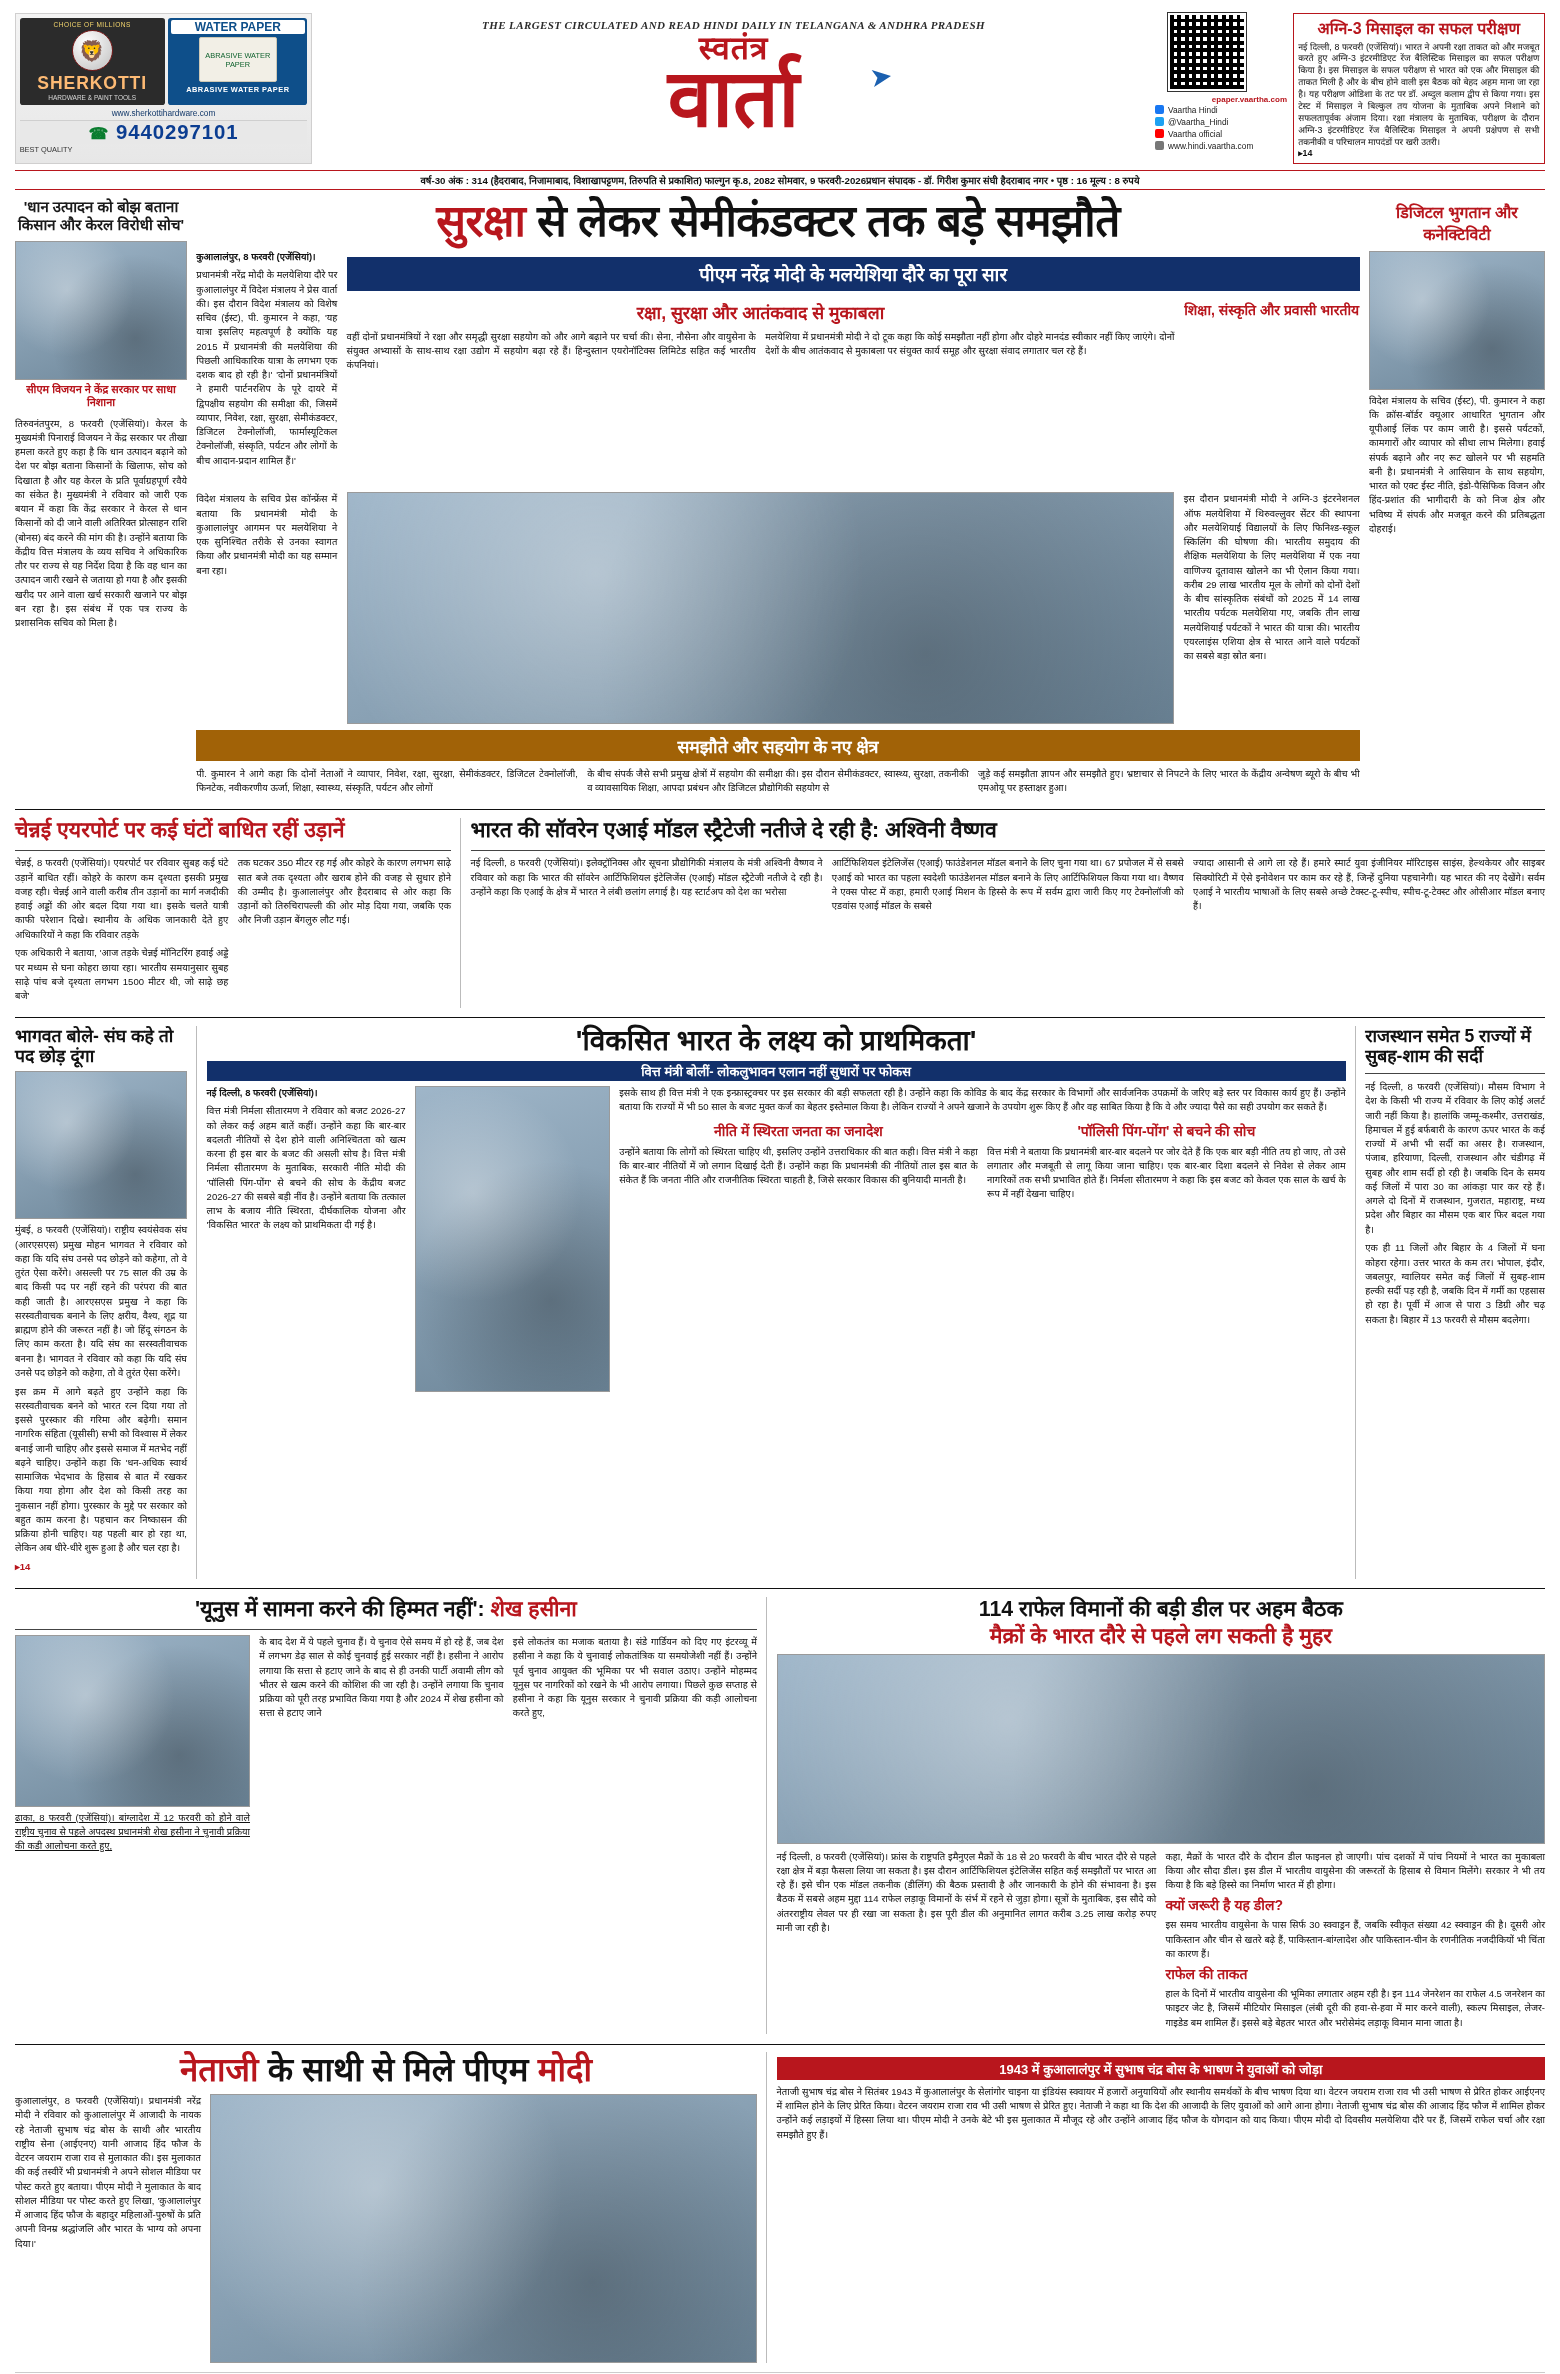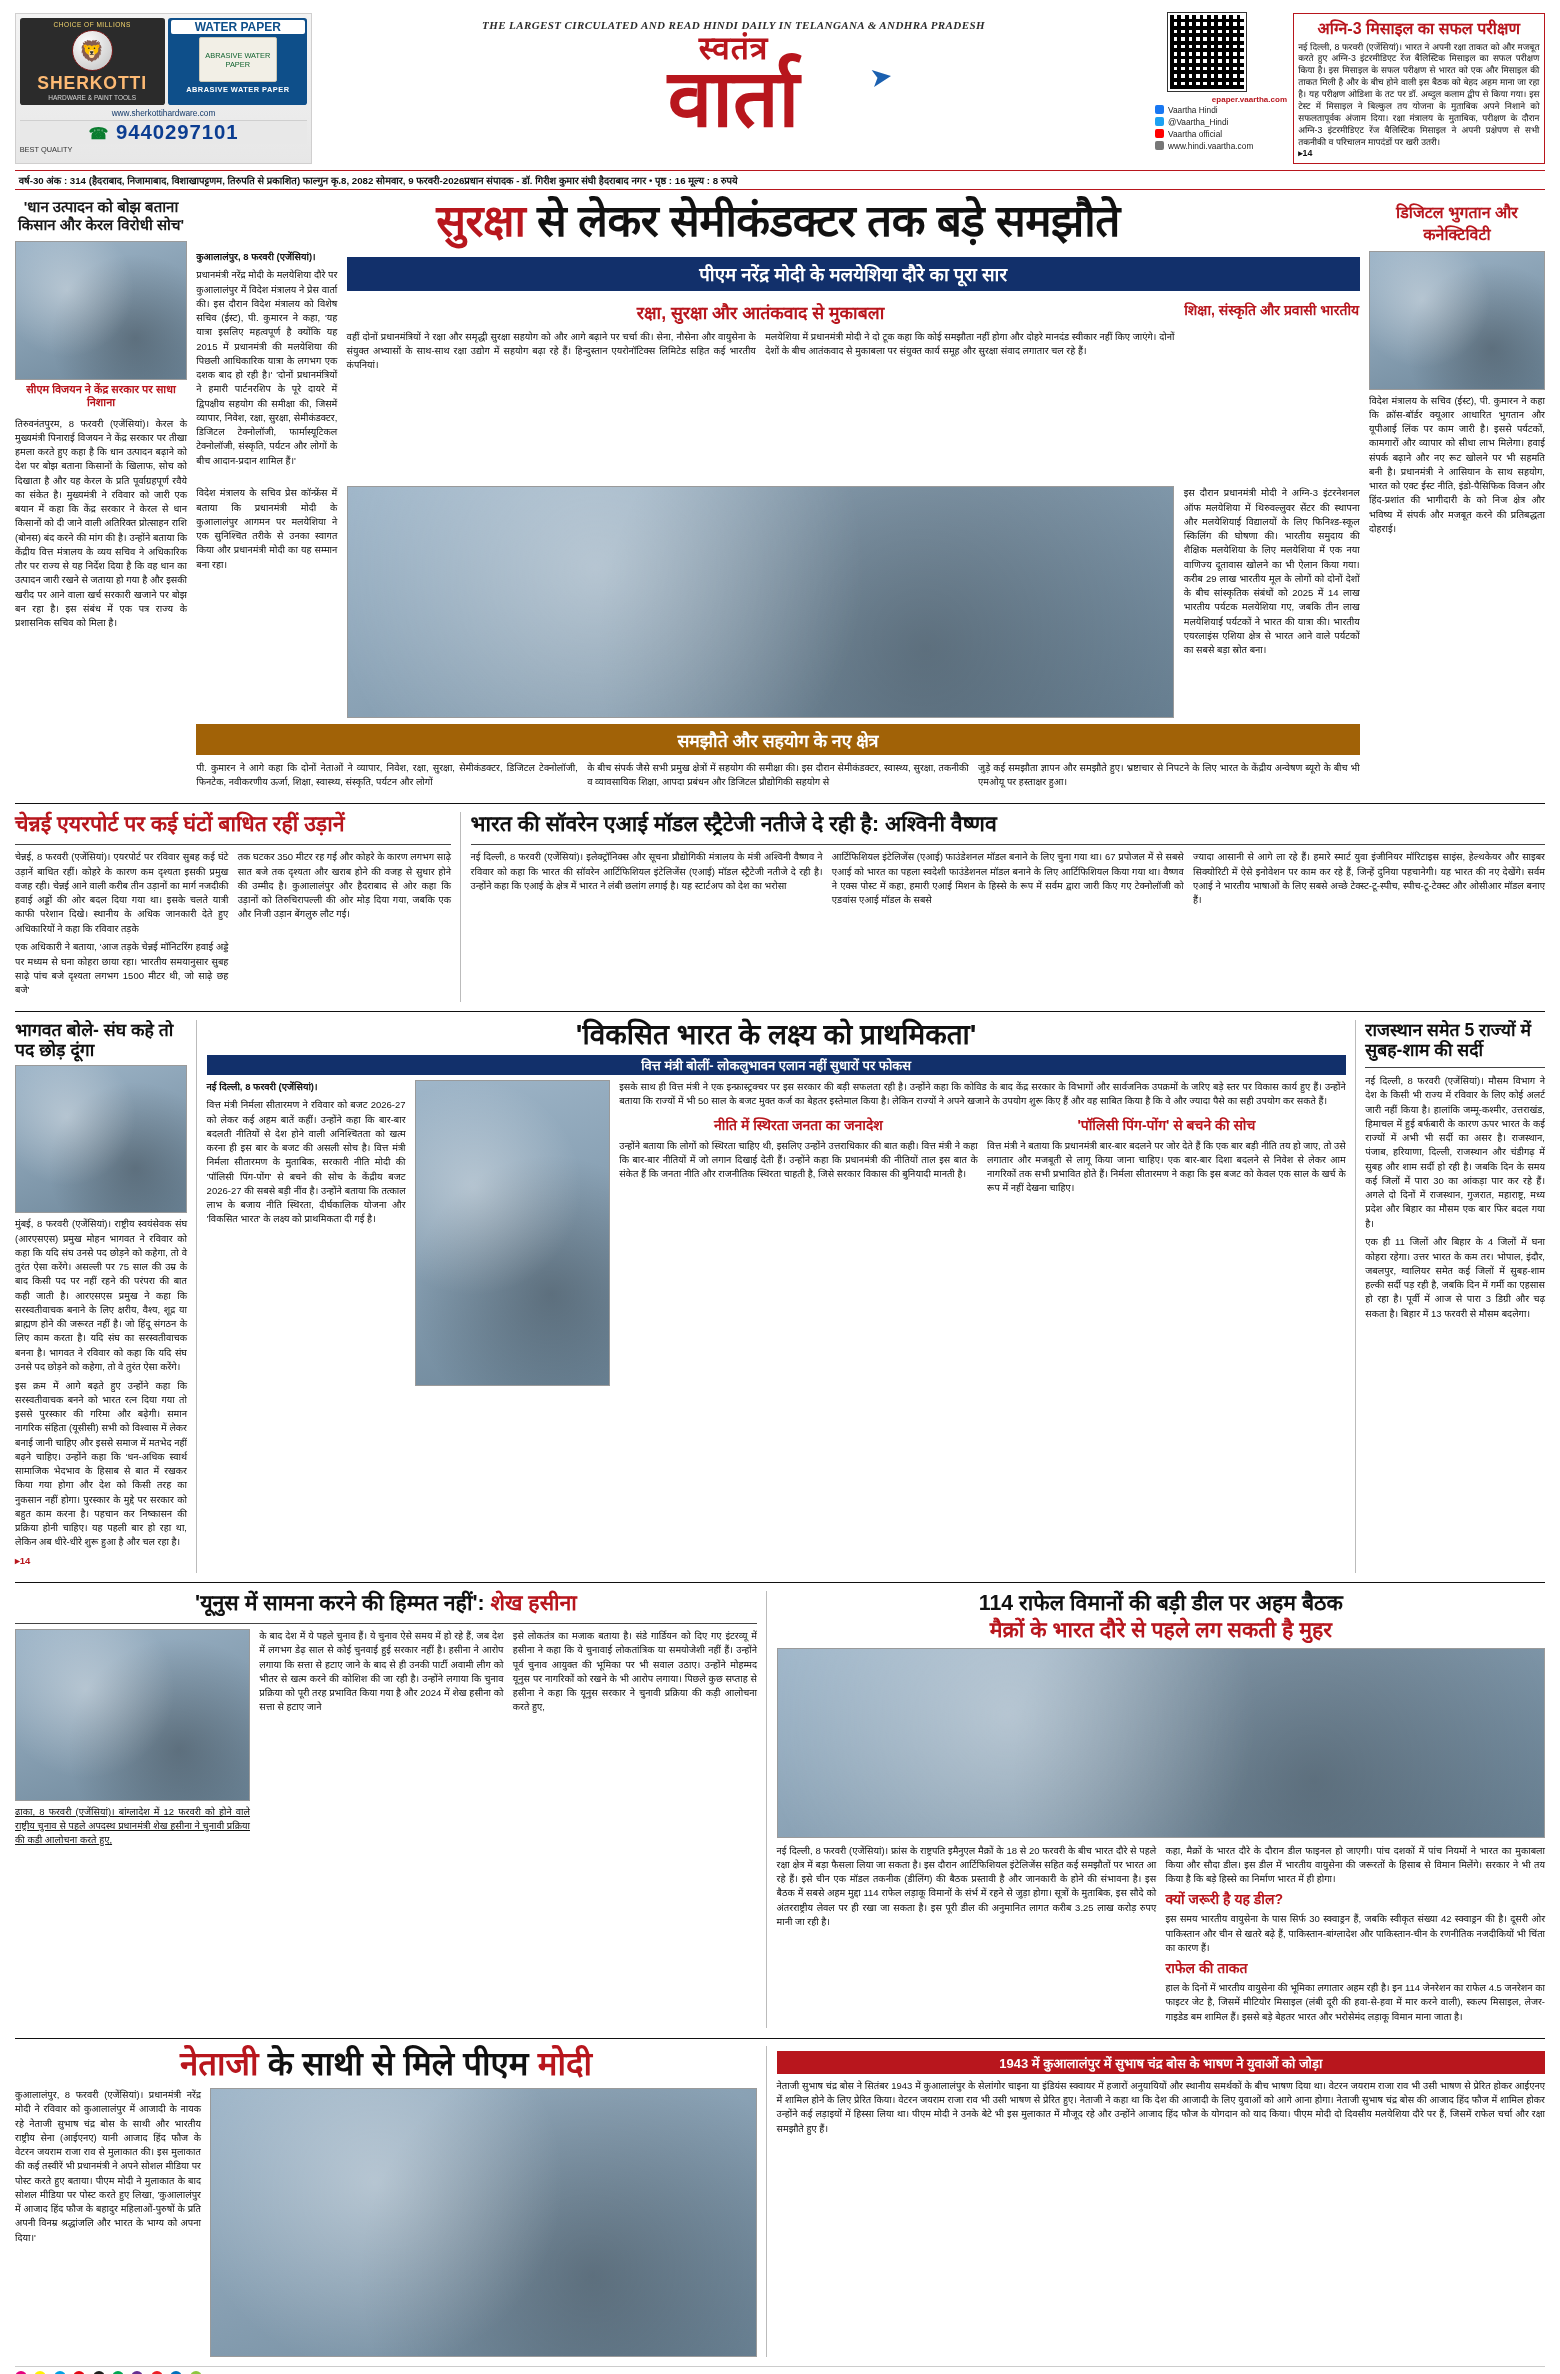--- a/index.html
+++ b/index.html
@@ -128,21 +128,21 @@
   }
   .more { color:#b8161d; font-weight:bold; }
 
   
   .dateline {
     margin-top: 5.6px;
     border-top: 1.9px solid #b8161d;
     border-bottom: 1.9px solid #b8161d;
     padding: 2.8px 3.7px;
     display: flex;
-    justify-content: flex-start;
+    justify-content: center;
     font-size: 9.7px;
     font-weight: bold;
     color: #111;
   }
 
   
   .lead-row { display:flex; gap: 9.3px; margin-top: 7.4px; }
   .lead-left { width: 172px; }
   .lead-left h3 {
     margin:0; font-size: 15px; color:#1a1a1a; line-height:1.25; font-weight:bold;
@@ -335,21 +335,21 @@
                   </div>
               </div>
             </div>
             <div style="width:176px;">
               <div class="sub-red sm">शिक्षा, संस्कृति और प्रवासी भारतीय</div>
             </div>
           </div>
         </div>
       </div>
 
-      <div class="grid" style="margin-top:14px;">
+      <div class="grid" style="margin-top:20px;">
         <div style="width:141px;" class="col-text">
           <p>विदेश मंत्रालय के सचिव प्रेस कॉन्फ्रेंस में बताया कि प्रधानमंत्री मोदी के कुआलालंपुर आगमन पर मलयेशिया ने एक सुनिश्चित तरीके से उनका स्वागत किया और प्रधानमंत्री मोदी का यह सम्मान बना रहा।</p>
         </div>
         <div style="flex:1;">
           <div class="photo" style="height:232px;"></div>
         </div>
         <div style="width:176px;" class="col-text">
           <p>इस दौरान प्रधानमंत्री मोदी ने अग्नि-3 इंटरनेशनल ऑफ मलयेशिया में थिरुवल्लुवर सेंटर की स्थापना और मलयेशियाई विद्यालयों के लिए फिनिश्ड-स्कूल स्किलिंग की घोषणा की। भारतीय समुदाय की शैक्षिक मलयेशिया के लिए मलयेशिया में एक नया वाणिज्य दूतावास खोलने का भी ऐलान किया गया। करीब 29 लाख भारतीय मूल के लोगों को दोनों देशों के बीच सांस्कृतिक संबंधों को 2025 में 14 लाख भारतीय पर्यटक मलयेशिया गए, जबकि तीन लाख मलयेशियाई पर्यटकों ने भारत की यात्रा की। भारतीय एयरलाइंस एशिया क्षेत्र से भारत आने वाले पर्यटकों का सबसे बड़ा स्रोत बना।</p>
         </div>
       </div>

